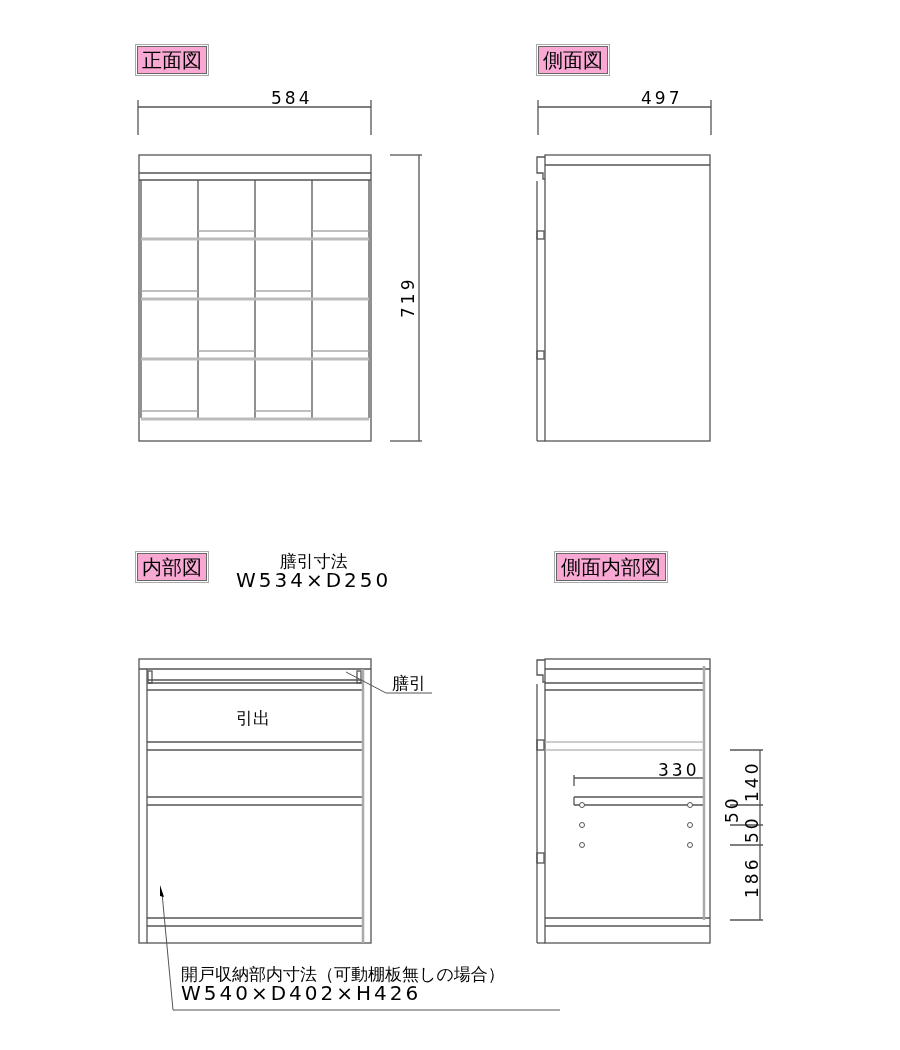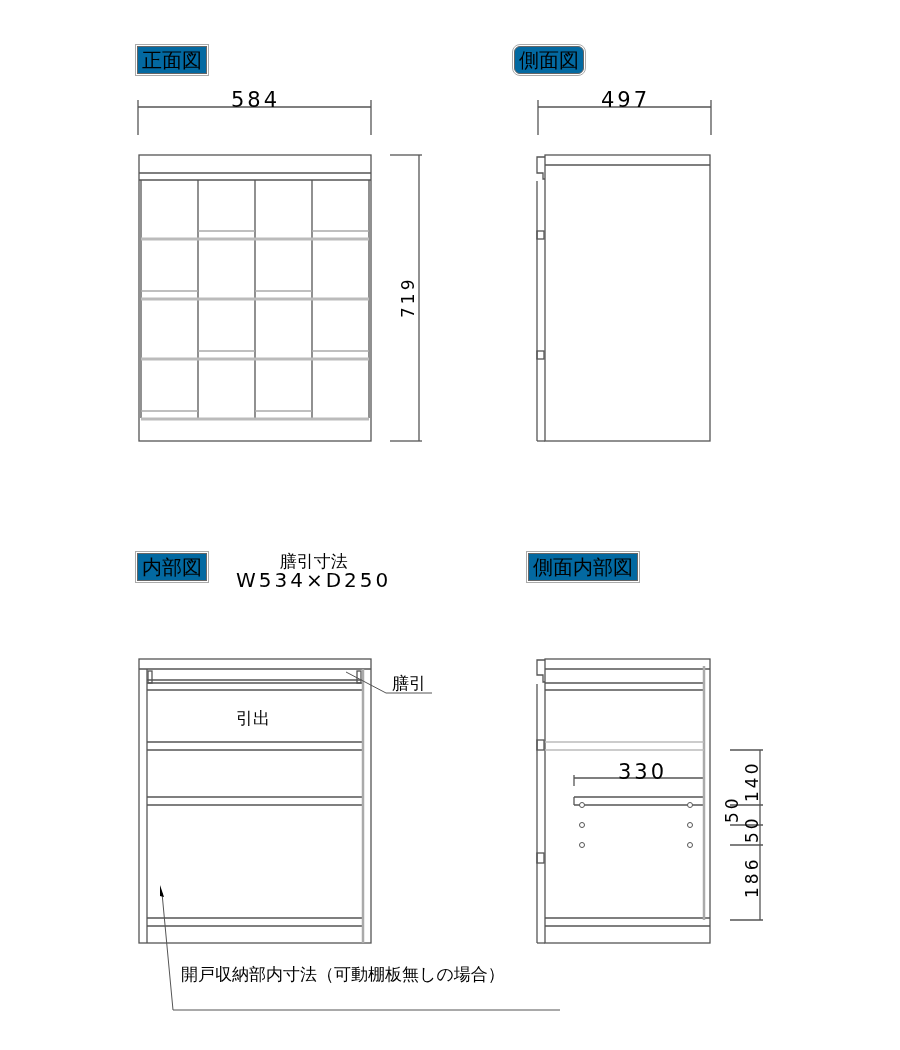--- a/index.html
+++ b/index.html
@@ -1,22 +1,22 @@
 <!DOCTYPE html>
 <html><head>
 <meta charset="utf-8">
 <style>
   html, body { margin: 0; padding: 0; background: #ffffff; }
   body { width: 900px; height: 1050px; position: relative; overflow: hidden;
          font-family: "DejaVu Sans", "Liberation Sans", sans-serif; color: #000; }
   .view-label {
     position: absolute; border: 1px solid #666; outline: 1px solid #aaa; outline-offset: 1px;
-    padding: 1px 4px; font-size: 20px; line-height: 24px; background: #0369a1; white-space: nowrap;
+    padding: 1px 4px; font-size: 20px; line-height: 24px; background: #f9a8d4; white-space: nowrap;
   }
-  .dim-text { position: absolute; font-size: 21px; letter-spacing: 3px; white-space: nowrap; }
+  .dim-text { position: absolute; font-size: 17px; letter-spacing: 3px; white-space: nowrap; margin-left: 40px; }
   .note { position: absolute; font-size: 17px; line-height: 19px; white-space: nowrap; }
   .note .code { letter-spacing: 3px; font-size: 20px; }
   svg { position: absolute; left: 0; top: 0; }
   .vtext { position: absolute; font-size: 17px; letter-spacing: 3px; white-space: nowrap;
            transform: rotate(-90deg); transform-origin: left top; }
 </style>
 </head>
 <body>
 
 <svg width="900" height="1050">
@@ -129,34 +129,35 @@
       <circle cx="690" cy="825" r="2.5"></circle>
     <circle cx="582" cy="845" r="2.5"></circle>
       <circle cx="690" cy="845" r="2.5"></circle>
   </g>
 </svg>
 
 <div class="view-label" style="left:137px;top:46px;">正面図</div>
 <div class="dim-text" style="left:231px;top:88px;">584</div>
 <div class="vtext" style="left:398px;top:318px;">719</div>
 
-<div class="view-label" style="left:514px;top:46px;border-radius:6px;">側面図</div>
+<div class="view-label" style="left:538px;top:46px;">側面図</div>
 <div class="dim-text" style="left:601px;top:88px;">497</div>
 
 <div class="view-label" style="left:137px;top:553px;">内部図</div>
 <div class="note" style="left:236px;top:552px;text-align:center;">
   <div>膳引寸法</div>
   <div class="code">W534×D250</div>
 </div>
 <div class="note" style="left:236px;top:604px;">
 </div>
 <div class="note" style="left:392px;top:674px;">膳引</div>
 <div class="note" style="left:236px;top:709px;">引出</div>
 <div class="note" style="left:181px;top:965px;">
   <div>開戸収納部内寸法（可動棚板無しの場合）</div>
+  <div class="code">W540×D402×H426</div>
 </div>
 
-<div class="view-label" style="left:528px;top:553px;">側面内部図</div>
+<div class="view-label" style="left:556px;top:553px;">側面内部図</div>
 <div class="dim-text" style="left:618px;top:760px;">330</div>
 <div class="vtext" style="left:742px;top:802px;">140</div>
 <div class="vtext" style="left:722px;top:823px;">50</div>
 <div class="vtext" style="left:742px;top:843px;">50</div>
 <div class="vtext" style="left:742px;top:898px;">186</div>
 
 </body></html>

